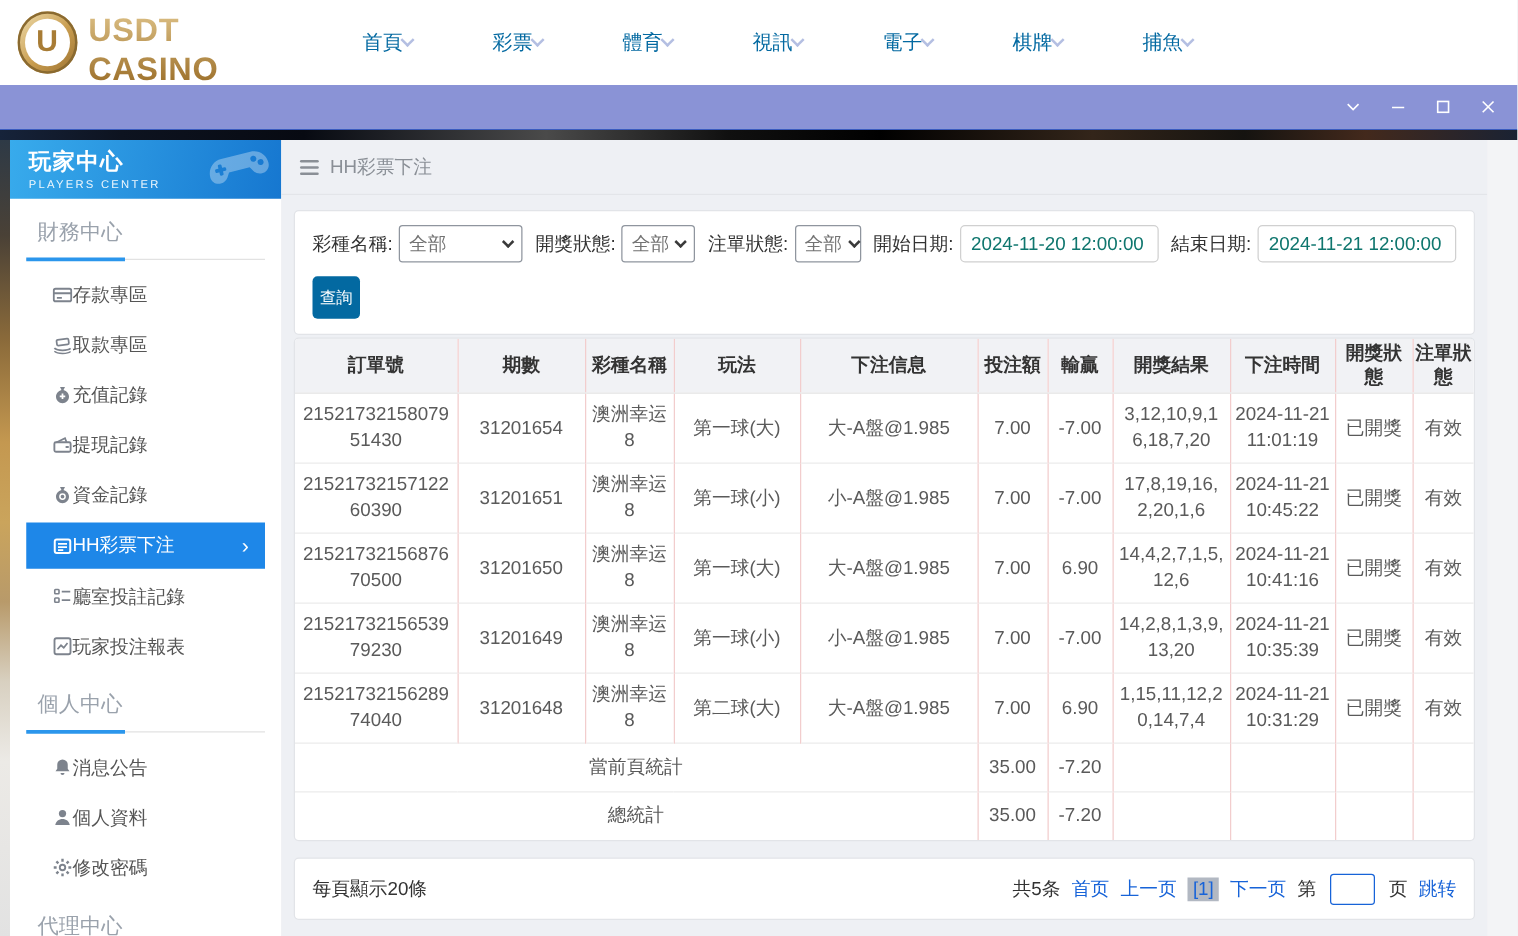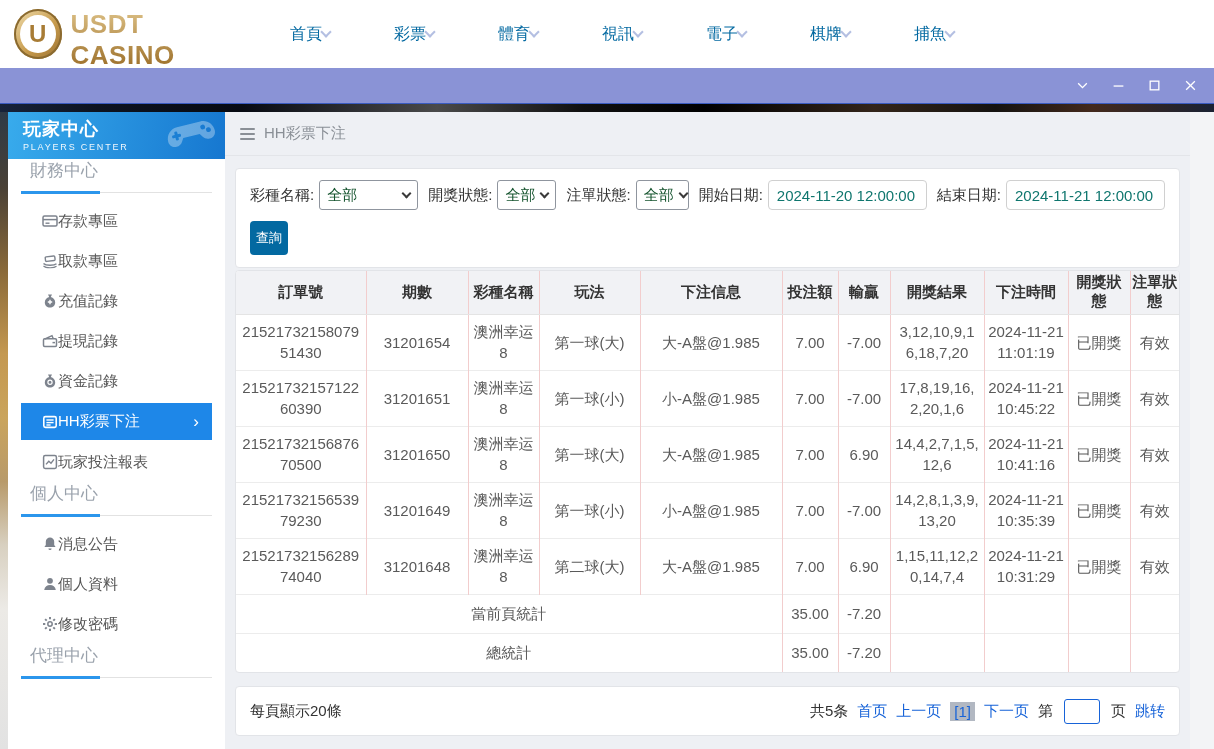--- a/index.html
+++ b/index.html
@@ -31,42 +31,42 @@
   .left-edge { width:8px; height:100%;
     background:linear-gradient(180deg,#2e3a46 0%,#4a4136 12%,#8a6a3a 25%,#c49850 38%,#caa45c 48%,#b89a6a 58%,#d8d0c0 68%,#eceae6 78%,#e2e2e2 100%); }
   .right-edge { flex:1; height:100%; background:#f3f4f6; }
 
   
   .sidebar { width:217px; height:100%; background:#fff; overflow:hidden; }
   .sb-header { height:47px; background:linear-gradient(100deg,#38abec,#1677d0); color:#fff; padding:5px 0 0 15px; position:relative; overflow:hidden; }
   .sb-title { font-size:18px; font-weight:bold; letter-spacing:1px; }
   .sb-sub { font-size:9px; letter-spacing:1.8px; opacity:.92; margin-top:1px; }
   .sb-gamepad { position:absolute; right:8px; top:4px; opacity:.32; transform:rotate(-14deg); }
-  .sb-section { margin:0 13px 0; }
+  .sb-section { margin:15px 13px 0; }
   .sb-section-title { color:#9aa2ac; font-size:17px; padding:0 0 10px 9px; border-bottom:1px solid #e2e2e2; position:relative; }
   .sb-section-title::after { content:""; position:absolute; left:0; bottom:-2px; width:79px; height:3px; background:#2b96ec; }
   .sb-items { margin-top:8px; }
   .sb-item { height:40px; display:flex; align-items:center; padding-left:20px; color:#555; font-size:15px; cursor:pointer; position:relative; }
   .sb-item .sb-ico { width:17px; height:17px; color:#7d838d; display:flex; align-items:center; justify-content:center; flex:none; }
   .sb-item.active { background:#1e87e8; color:#fff; height:37px; margin:2px 0; }
   .sb-item.active .sb-ico { color:#fff; }
   .sb-item .sb-arrow { position:absolute; right:13px; font-size:17px; line-height:1; }
 
   
   .content { width:965px; height:100%; background:#eef0f4; overflow:hidden; }
   .breadcrumb { height:44px; display:flex; align-items:center; gap:9px; padding-left:15px; color:#8a8f96; font-size:15px; border-bottom:1px solid rgba(0,0,0,.045); }
   .burger { display:flex; flex-direction:column; gap:3px; width:15px; cursor:pointer; }
   .burger i { display:block; height:2px; background:#8a8f96; border-radius:1px; }
 
   .card { margin:0 10px; background:#fff; border:1px solid #e2e4e8; border-radius:4px; }
   .filter-card { margin-top:12px; padding:11px 14px 12px; }
   .filter-row { display:flex; align-items:center; font-size:15px; color:#333; white-space:nowrap; }
   .flabel { margin-right:5px; }
   .fgap { margin-left:10px; }
-  .selectbox { border:1px solid #8f959e; border-radius:3px; height:30px; background:#fff; color:#14532d; display:flex; align-items:center; justify-content:space-between; padding:0 7px; cursor:pointer;text-align:right; }
+  .selectbox { border:1px solid #8f959e; border-radius:3px; height:30px; background:#fff; color:#737373; display:flex; align-items:center; justify-content:space-between; padding:0 7px; cursor:pointer;text-align:right; }
   .selectbox .chev-dk { width:7px; height:7px; border-right:2px solid #3a3a3a; border-bottom:2px solid #3a3a3a; transform:rotate(45deg); margin-top:-3px; flex:none; margin-left:6px; }
   .sel-lottery { width:132px; }
   .sel-draw { width:67px; }
   .sel-order { width:53px; }
   .datebox { border:1px solid #d0d0d0; border-radius:4px; height:30px; width:159px; padding:0 8px; font-size:15px; color:#0f766e; font-family:inherit; background:#fff; }
   .search-btn { margin-top:11px; background:#0369a1; color:#fff; font-size:13px; border:none; border-radius:4px; padding:8px 6px; cursor:pointer; }
 
   .table-card { margin-top:2px; overflow:hidden; }
   table { width:100%; border-collapse:collapse; table-layout:fixed; font-size:15px; }
   th { height:43px; background:#f1f2f5; color:#333; font-weight:bold; border-left:1px solid #f2cdcd; border-bottom:1px solid #e4e4e4; padding:0 1px; overflow:hidden; }
@@ -222,20 +222,31 @@
           <span class="sb-ico">
             <svg width="16" height="16" viewBox="0 0 16 16">
                 <rect x="1.8" y="2.6" width="12.4" height="10.8" rx="1.6" fill="none" stroke="currentColor" stroke-width="1.6"></rect>
                 <line x1="4.4" y1="6" x2="11.6" y2="6" stroke="currentColor" stroke-width="1.4"></line>
                 <line x1="4.4" y1="8.6" x2="11.6" y2="8.6" stroke="currentColor" stroke-width="1.4"></line>
                 <line x1="4.4" y1="11" x2="8.6" y2="11" stroke="currentColor" stroke-width="1.4"></line>
               </svg>
           </span>
           <span>HH彩票下注</span>
           <span class="sb-arrow">›</span>
+        </div>
+        <div class="sb-item">
+          <span class="sb-ico">
+            <svg width="16" height="16" viewBox="0 0 16 16">
+                <rect x="1.8" y="2.6" width="3.4" height="3.4" rx="0.6" fill="none" stroke="currentColor" stroke-width="1.3"></rect>
+                <line x1="7.4" y1="4.3" x2="14.2" y2="4.3" stroke="currentColor" stroke-width="1.4"></line>
+                <rect x="1.8" y="9.4" width="3.4" height="3.4" rx="0.6" fill="none" stroke="currentColor" stroke-width="1.3"></rect>
+                <line x1="7.4" y1="11.1" x2="14.2" y2="11.1" stroke="currentColor" stroke-width="1.4"></line>
+              </svg>
+          </span>
+          <span>廳室投註記錄</span>
         </div>
         <div class="sb-item">
           <span class="sb-ico">
             <svg width="16" height="16" viewBox="0 0 16 16">
                 <rect x="1.6" y="1.6" width="12.8" height="12.8" rx="1.6" fill="none" stroke="currentColor" stroke-width="1.5"></rect>
                 <polyline points="4,10.4 6.8,7.2 9,9.2 12,5.4" fill="none" stroke="currentColor" stroke-width="1.4"></polyline>
               </svg>
           </span>
           <span>玩家投注報表</span>
         </div>

